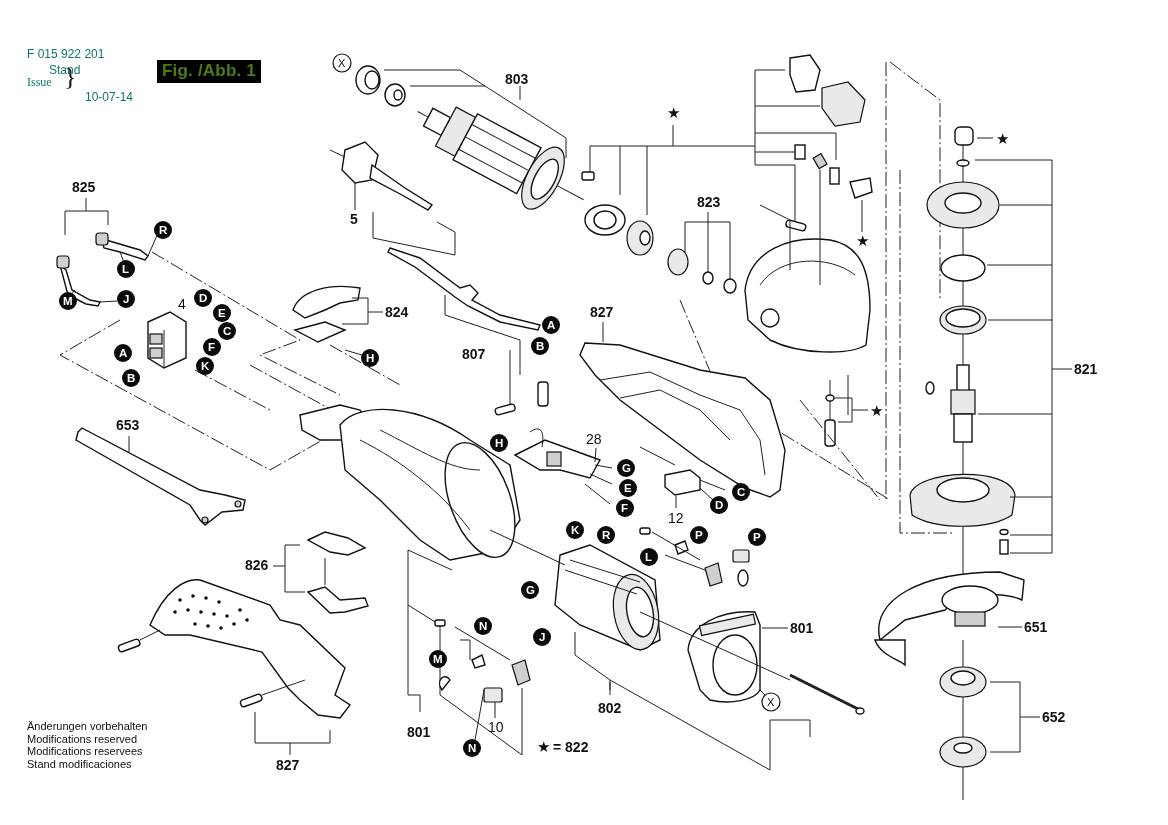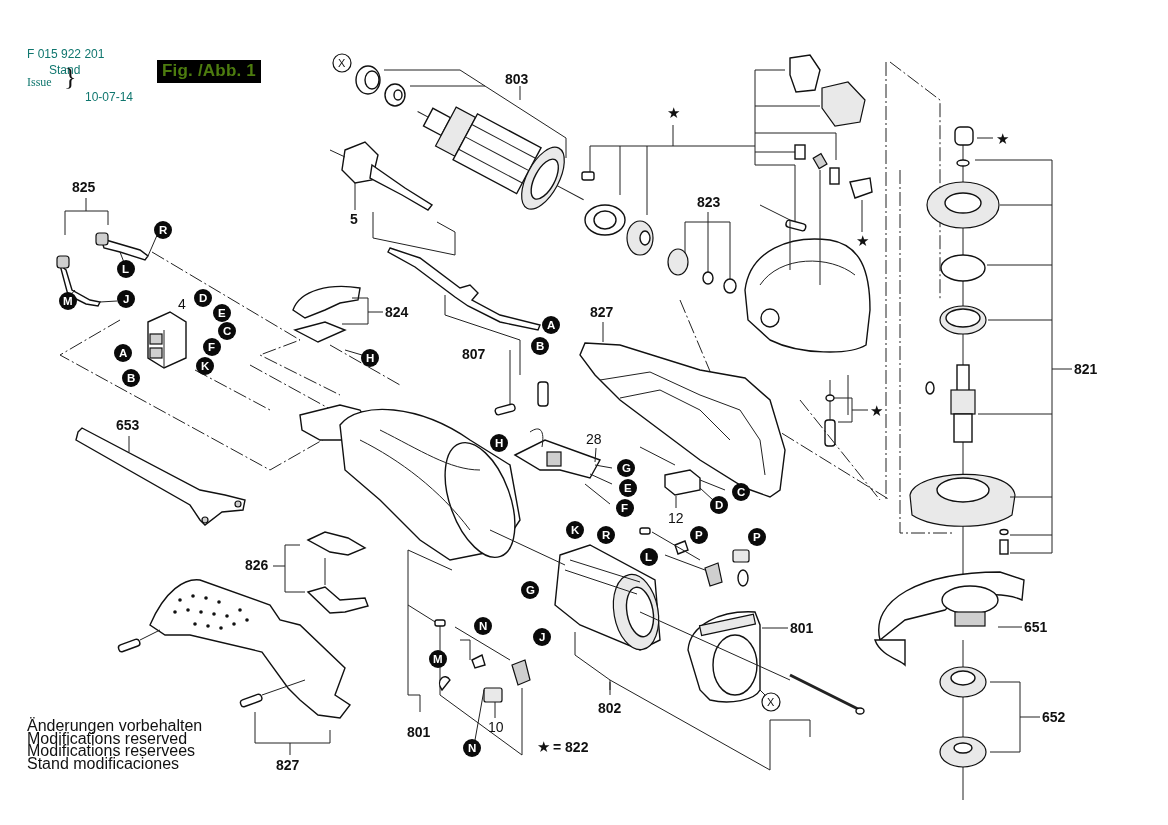--- a/index.html
+++ b/index.html
@@ -1,21 +1,21 @@
 <!DOCTYPE html>
 <html><head>
 <meta charset="utf-8">
 <style>
   html, body { margin:0; padding:0; background:#ffffff; }
   body { width:1168px; height:825px; position:relative; overflow:hidden; font-family:"Liberation Sans", sans-serif; color:#111; }
   #diagram { position:absolute; left:0; top:0; width:1168px; height:825px; }
   .hdr { position:absolute; font-size:12px; line-height:13px; color:#0f766e; }
   .figbadge { position:absolute; left:157px; top:60px; background:#000; color:#4d7c0f; font-weight:bold; font-size:17px; padding:1px 5px 2px 5px; letter-spacing:0.2px; }
   .brace { position:absolute; left:64px; top:64px; font-size:26px; line-height:26px; font-family:"Liberation Serif", serif; }
-  .note { position:absolute; left:27px; top:720px; font-size:16px; line-height:12.5px; }
+  .note { position:absolute; left:27px; top:720px; font-size:11px; line-height:12.5px; }
   .note div { white-space:nowrap; }
   .lbl { font-family:"Liberation Sans", sans-serif; font-weight:bold; font-size:14px; fill:#111; }
   .lbl-n { font-family:"Liberation Sans", sans-serif; font-weight:normal; font-size:14px; fill:#111; }
   .cl { fill:#0a0a0a; }
   .ct { font-family:"Liberation Sans", sans-serif; font-weight:bold; font-size:11.5px; fill:#fff; }
   .xo { fill:#fff; stroke:#111; stroke-width:1.2; }
   .xt { font-family:"Liberation Sans", sans-serif; font-size:11px; fill:#111; }
   .ln { stroke:#222; stroke-width:1; fill:none; }
   .dash { stroke:#222; stroke-width:1; fill:none; stroke-dasharray:14 3 2 3; }
   .pt { stroke:#111; stroke-width:1.4; fill:#fff; }

